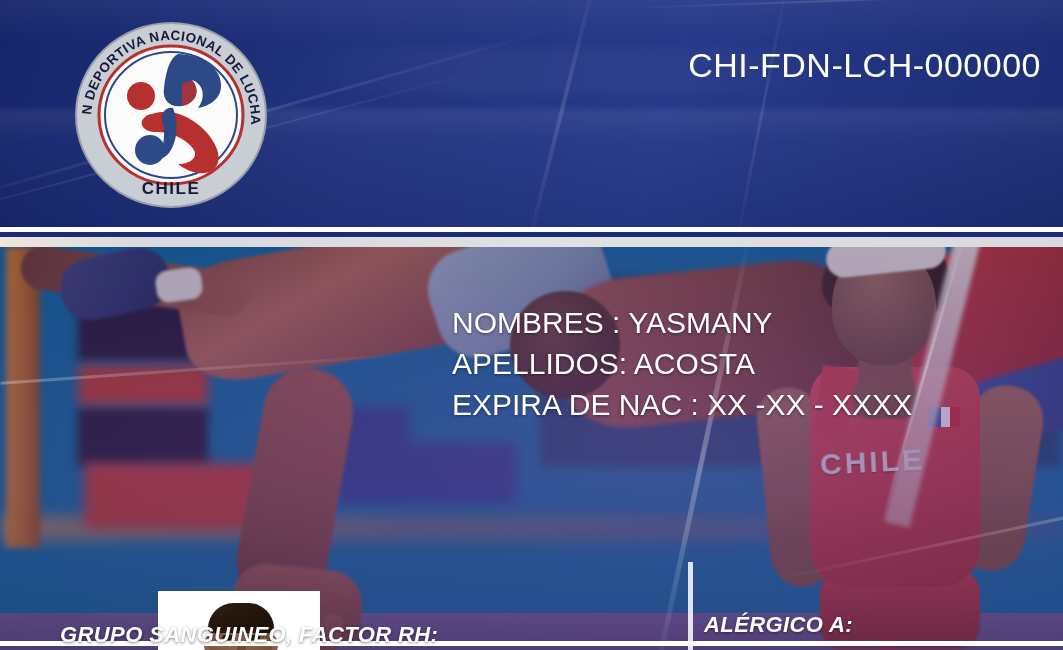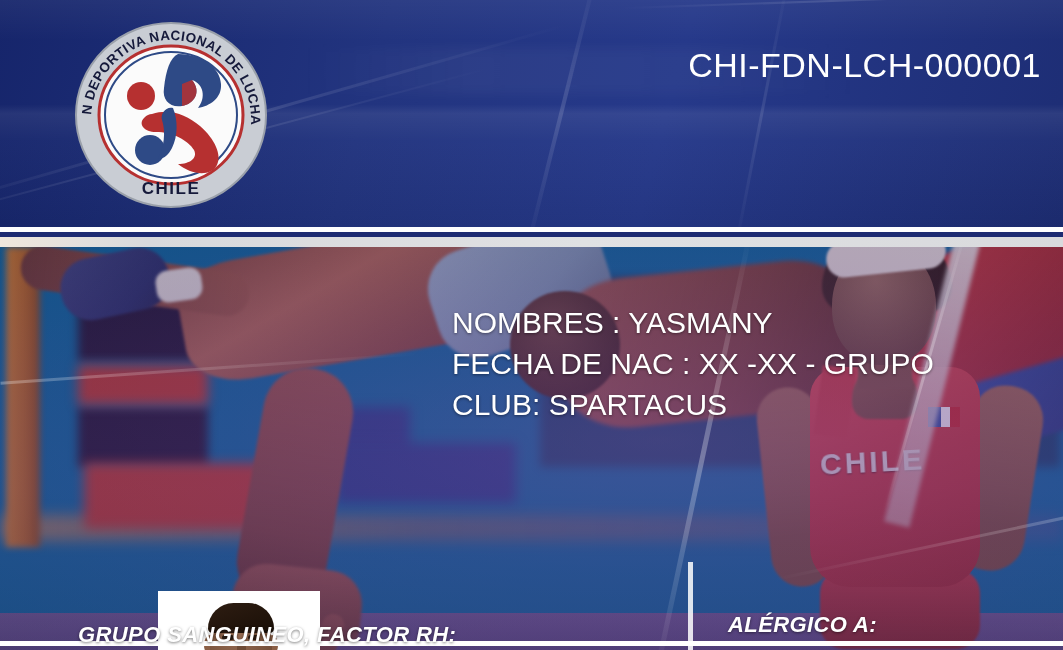--- a/index.html
+++ b/index.html
@@ -323,22 +323,22 @@
   #foot-hline {
     position:absolute; left:0; top:641px; width:1063px; height:5px;
     background:#ffffff; z-index:8;
   }
   .foot-label {
     position:absolute; z-index:9;
     color:#ffffff; font-size:22px; font-weight:bold; font-style:italic;
     letter-spacing:0.4px; white-space:nowrap;
     text-shadow:0 1px 3px rgba(0,0,0,0.5);
   }
-  #foot-blood { left:78px; top:622px; }
-  #foot-allergy { left:728px; top:612px; }
+  #foot-blood { left:60px; top:622px; }
+  #foot-allergy { left:704px; top:612px; }
 </style>
 </head>
 <body>
 
 <div id="card">
 
   <div id="header">
     <div class="hdr-blurband"></div>
     <div class="hdr-swoosh sw1"></div>
     <div class="hdr-swoosh sw2"></div>
@@ -372,21 +372,21 @@
         <circle cx="76" cy="128" r="15" fill="#2e4a86"></circle>
         <path d="M78 92 C95 86 112 92 126 104 C141 117 148 133 143 143
                  C136 156 116 152 104 142 C116 142 124 136 120 128
                  C114 118 98 110 82 110 C70 110 64 102 70 96 C73 93 75 92 78 92 Z" fill="#b63030"></path>
         <path d="M99 86 C104 98 104 114 98 126 C94 134 88 138 84 136
                  C90 126 92 110 88 98 C86 92 92 84 99 86 Z" fill="#2e4a86"></path>
       </svg>
     </div>
 
     <div id="title-block">
-      <div id="card-code">CHI-FDN-LCH-000001</div>
+      <div id="card-code">CHI-FDN-LCH-000000</div>
     </div>
   </div>
 
   <div id="sep-white"></div>
   <div id="sep-blue"></div>
   <div id="sep-gray"></div>
 
   <div id="body">
 
     <div>
@@ -449,22 +449,22 @@
       <div class="p-brow-l"></div>
       <div class="p-brow-r"></div>
       <div class="p-eye-l"></div>
       <div class="p-eye-r"></div>
       <div class="p-nose"></div>
 
     </div>
 
     <div id="fields">
       <div class="field">NOMBRES : YASMANY</div>
-      <div class="field">FECHA DE NAC : XX -XX - GRUPO</div>
-      <div class="field">CLUB: SPARTACUS</div>
+      <div class="field">APELLIDOS: ACOSTA</div>
+      <div class="field">EXPIRA DE NAC : XX -XX - XXXX</div>
     </div>
 
   </div>
 
   <div id="foot-vdiv"></div>
   <div id="foot-hline"></div>
   <div class="foot-label" id="foot-blood">GRUPO SANGUINEO, FACTOR RH:</div>
   <div class="foot-label" id="foot-allergy">ALÉRGICO A:</div>
 
 </div>

